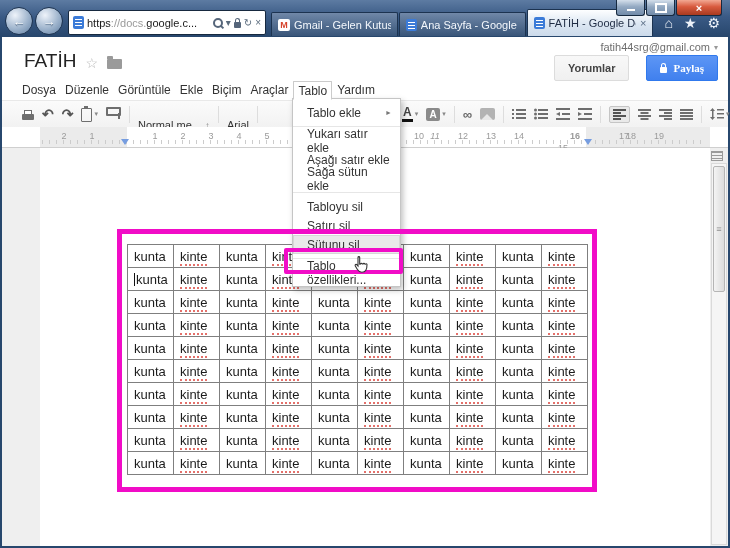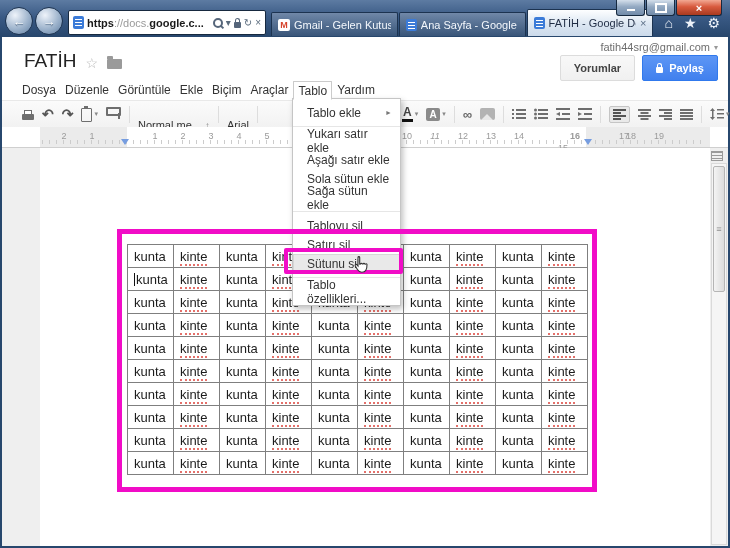--- a/index.html
+++ b/index.html
@@ -21,21 +21,21 @@
   .nav-circle{width:26px;height:26px;border-radius:50%;flex:none;margin-right:2px;margin-bottom:1px;
     background:radial-gradient(circle at 35% 28%,#eef3fa,#9db3cc 55%,#5f7ea2);
     border:1px solid #1d3350;color:#fff;font-size:13px;font-weight:bold;
     display:flex;align-items:center;justify-content:center;text-shadow:0 1px 1px #2d4a6b;}
   .addr{width:188px;height:23px;background:#fff;border:1px solid #17293f;border-radius:2px;
     display:flex;align-items:center;gap:3px;padding:0 4px;margin:0 5px 1px 3px;flex:none;}
   .docs-glyph{width:11px;height:13px;background:#3b7bd8;border-radius:2px;position:relative;flex:none;}
   .docs-glyph::after{content:'';position:absolute;left:2px;top:3px;right:2px;height:8px;
     background:repeating-linear-gradient(180deg,#fff 0 1px,transparent 1px 3px);}
   .url{font-size:11px;white-space:nowrap;overflow:hidden;flex:1;}
-  .url .seg-dark{color:#1a1a1a;font-weight:bold;}
+  .url .seg-dark{color:#1a1a1a;font-weight:normal;}
   .url .seg-gray{color:#9a9a9a;}
   .addr-ic{color:#5a6b7d;font-size:10px;flex:none;display:flex;align-items:center;}
   .mag{width:6px;height:6px;border:2px solid #55657a;border-radius:50%;position:relative;}
   .mag::after{content:'';position:absolute;width:4px;height:2px;background:#55657a;transform:rotate(45deg);right:-3px;bottom:-2px;}
   .mini-lock{width:7px;height:6px;background:#55657a;border-radius:1px;position:relative;margin-top:4px;}
   .mini-lock::before{content:'';position:absolute;left:1px;top:-4px;width:3px;height:3px;
     border:1.5px solid #55657a;border-bottom:none;border-radius:3px 3px 0 0;}
   .mini-lock.white{background:#fff;}
   .mini-lock.white::before{border-color:#fff;}
 
@@ -50,26 +50,26 @@
   .gmail-glyph{width:12px;height:12px;background:#fff;border-radius:2px;color:#d6442c;font-weight:bold;
     font-size:9px;display:flex;align-items:center;justify-content:center;flex:none;}
   .tab .docs-glyph{width:11px;height:12px;}
 
   .actions{display:flex;gap:11px;align-items:center;color:#edf2f9;font-size:14px;margin:0 6px 5px 10px;flex:none;}
 
   
   .docs{position:absolute;top:37px;left:2px;right:2px;bottom:2px;background:#fff;}
   .acct{position:absolute;top:4px;right:10px;font-size:11px;color:#6e6e6e;display:flex;gap:4px;align-items:center;}
   .acct .caret{font-size:8px;color:#999;}
-  .hdr-btns{position:absolute;top:18px;right:10px;display:flex;gap:7px;z-index:2;text-align:center;}
+  .hdr-btns{position:absolute;top:18px;right:10px;display:flex;gap:17px;z-index:2;text-align:center;}
   .btn-comments{padding:6px 13px;font-size:11px;font-weight:bold;color:#444;
     background:linear-gradient(#f8f8f8,#f0f0f0);border:1px solid #dcdcdc;border-radius:2px;}
   .btn-share{padding:6px 13px;font-size:11px;font-weight:bold;color:#fff;
     background:linear-gradient(#5d96f5,#4080ee);border:1px solid #3079ed;border-radius:2px;
-    display:flex;gap:6px;align-items:center;}
+    display:flex;gap:6px;align-items:center;font-family:Liberation Serif, serif;}
   .doc-title-row{position:absolute;top:13px;left:22px;display:flex;gap:9px;align-items:center;}
   .doc-title{font-size:19px;color:#222;}
   .title-star{color:#b8b8b8;font-size:14px;margin-top:3px;}
   .folder{width:15px;height:10px;background:#9a9a9a;border-radius:1px;position:relative;margin-top:5px;}
   .folder::before{content:'';position:absolute;top:-3px;left:0;width:6px;height:3px;background:#9a9a9a;border-radius:1px 1px 0 0;}
 
   .menubar{position:absolute;top:44px;left:16px;height:19px;display:flex;z-index:31;}
   .menu-item{font-size:12px;color:#333;padding:2px 4px;margin-right:1px;}
   .menu-item.open{background:#fff;border:1px solid #cbcbcb;border-bottom-color:#fff;border-radius:1px 1px 0 0;padding:2px 4px 3px 4px;}
 
@@ -375,21 +375,21 @@
         <span class="ruler-num" style="left: 90px;">1</span>
         <span class="ruler-num" style="left: 153px;">1</span>
         <span class="ruler-num" style="left: 181px;">2</span>
         <span class="ruler-num" style="left: 209px;">3</span>
         <span class="ruler-num" style="left: 237px;">4</span>
         <span class="ruler-num" style="left: 265px;">5</span>
         <span class="ruler-num" style="left: 293px;">6</span>
         <span class="ruler-num" style="left: 321px;">7</span>
         <span class="ruler-num" style="left: 349px;">8</span>
         <span class="ruler-num" style="left: 377px;">9</span>
-        <span class="ruler-num" style="left: 405px;">10</span>
+        <span class="ruler-num" style="left: 417px;">10</span>
         <span class="ruler-num" style="left: 433px; font-style: italic;">11</span>
         <span class="ruler-num" style="left: 461px;">12</span>
         <span class="ruler-num" style="left: 489px;">13</span>
         <span class="ruler-num" style="left: 517px;">14</span>
         <span class="ruler-num" style="left: 561px; margin-top: 12px;">15</span>
         <span class="ruler-num" style="left: 573px; font-weight: bold;">16</span>
         <span class="ruler-num" style="left: 601px; margin-left: 21px;">17</span>
         <span class="ruler-num" style="left: 629px;">18</span>
         <span class="ruler-num" style="left: 657px;">19</span>
       </div>
@@ -538,24 +538,20 @@
       <div class="mi-div"></div>
       <div class="mi">
     <span class="mi-label">Yukarı satır ekle</span>
 
   </div>
       <div class="mi">
     <span class="mi-label">Aşağı satır ekle</span>
 
   </div>
       <div class="mi">
-    <span class="mi-label">Sola sütun ekle</span>
-
-  </div>
-      <div class="mi">
     <span class="mi-label">Sağa sütun ekle</span>
 
   </div>
       <div class="mi-div"></div>
       <div class="mi">
     <span class="mi-label">Tabloyu sil</span>
 
   </div>
       <div class="mi">
     <span class="mi-label">Satırı sil</span>

